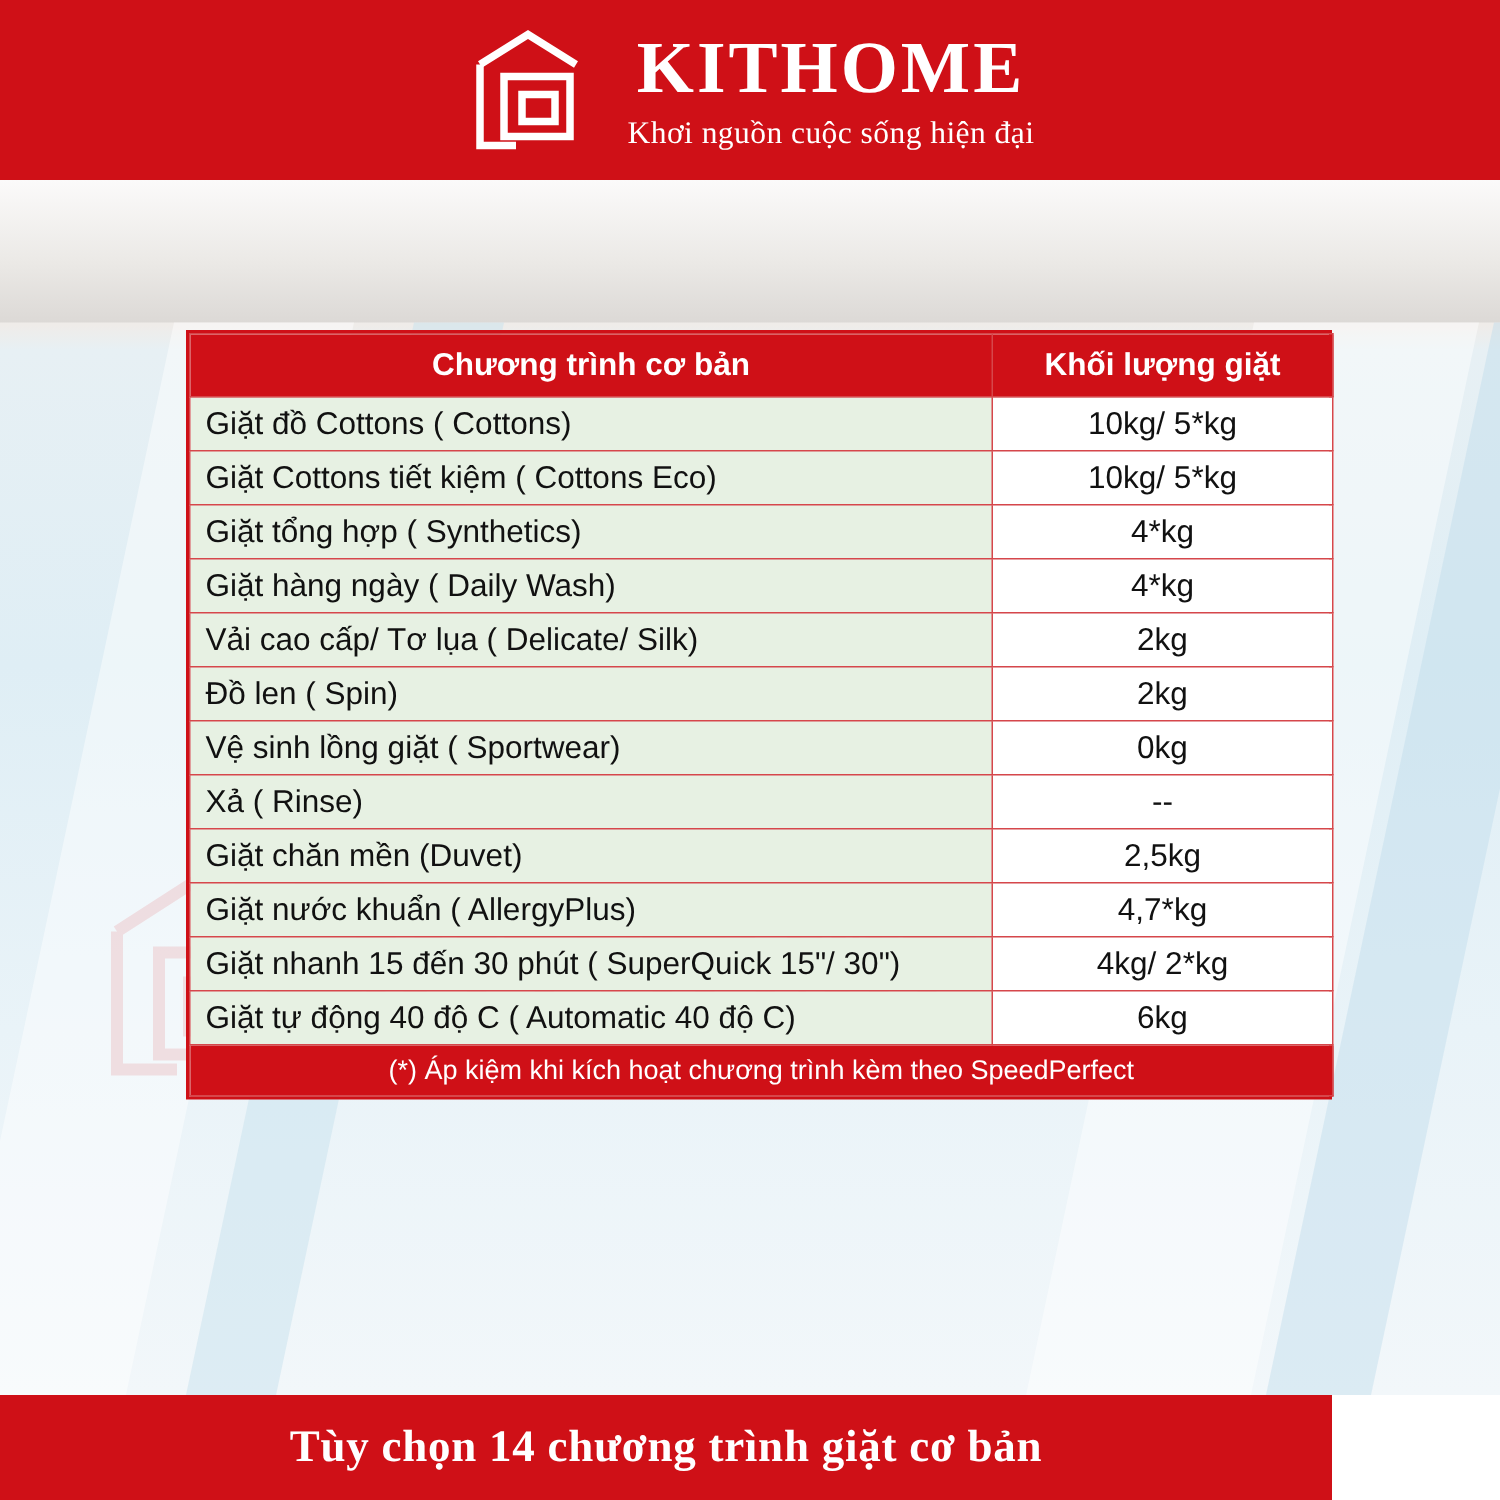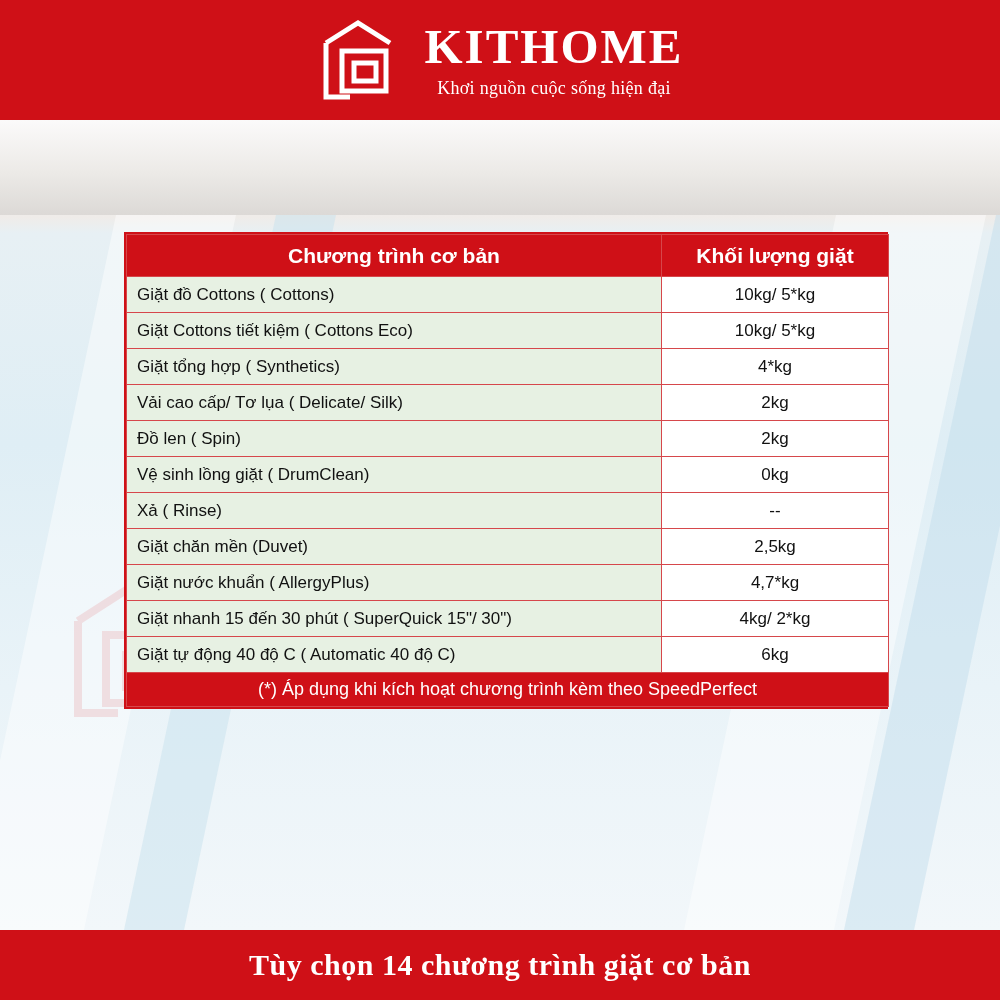--- a/index.html
+++ b/index.html
@@ -50,21 +50,21 @@
   }
   .brand-name {
     font-family: "Liberation Serif", serif;
     font-weight: bold;
     font-size: 49px;
     letter-spacing: 2px;
     line-height: 1.05;
   }
   .brand-tagline {
     font-family: "Liberation Serif", serif;
-    font-size: 18px;
+    font-size: 21px;
     margin-top: 6px;
     letter-spacing: 0.3px;
   }
 
   
   .photo-band {
     position: absolute;
     top: 120px;
     left: 0;
     width: 1000px;
@@ -118,21 +118,21 @@
     color: #edb3b6;
     opacity: 0.55;
     letter-spacing: 1px;
     pointer-events: none;
   }
 
   
   .table-wrap {
     position: absolute;
     left: 124px;
-    top: 232px;
+    top: 220px;
     width: 764px;
     border: 2px solid #cf1017;
     background: transparent;
     box-sizing: border-box;
   }
   table.specs {
     border-collapse: collapse;
     width: 100%;
     table-layout: fixed;
   }
@@ -146,21 +146,21 @@
     font-size: 21px;
     font-weight: bold;
     height: 42px;
     text-align: center;
     padding: 0 8px;
   }
   .col-prog { width: 535px; }
   .col-load { width: 227px; }
   tbody td {
     height: 36px;
-    font-size: 17px;
+    font-size: 21px;
     color: #111111;
     padding: 0 10px;
   }
   tbody td.prog {
     background: #e7f1e3;
     text-align: left;
   }
   tbody td.load {
     background: #ffffff;
     text-align: center;
@@ -173,21 +173,21 @@
     font-size: 18px;
     height: 34px;
     padding: 0 8px;
   }
 
   
   .footer {
     position: absolute;
     left: 0;
     top: 930px;
-    width: 1000px;
+    width: 888px;
     height: 70px;
     background: #cf1017;
     display: flex;
     align-items: center;
     justify-content: center;
   }
   .footer-text {
     color: #ffffff;
     font-family: "Liberation Serif", serif;
     font-weight: bold;
@@ -260,29 +260,33 @@
         </tr>
         <tr>
           <td class="prog">Giặt Cottons tiết kiệm ( Cottons Eco)</td>
           <td class="load">10kg/ 5*kg</td>
         </tr>
         <tr>
           <td class="prog">Giặt tổng hợp ( Synthetics)</td>
           <td class="load">4*kg</td>
         </tr>
         <tr>
+          <td class="prog">Giặt hàng ngày ( Daily Wash)</td>
+          <td class="load">4*kg</td>
+        </tr>
+        <tr>
           <td class="prog">Vải cao cấp/ Tơ lụa ( Delicate/ Silk)</td>
           <td class="load">2kg</td>
         </tr>
         <tr>
           <td class="prog">Đồ len ( Spin)</td>
           <td class="load">2kg</td>
         </tr>
         <tr>
-          <td class="prog">Vệ sinh lồng giặt ( DrumClean)</td>
+          <td class="prog">Vệ sinh lồng giặt ( Sportwear)</td>
           <td class="load">0kg</td>
         </tr>
         <tr>
           <td class="prog">Xả ( Rinse)</td>
           <td class="load">--</td>
         </tr>
         <tr>
           <td class="prog">Giặt chăn mền (Duvet)</td>
           <td class="load">2,5kg</td>
         </tr>
@@ -294,21 +298,21 @@
           <td class="prog">Giặt nhanh 15 đến 30 phút ( SuperQuick 15"/ 30")</td>
           <td class="load">4kg/ 2*kg</td>
         </tr>
         <tr>
           <td class="prog">Giặt tự động 40 độ C ( Automatic 40 độ C)</td>
           <td class="load">6kg</td>
         </tr>
       </tbody>
       <tfoot>
         <tr>
-          <td colspan="2">(*) Áp dụng khi kích hoạt chương trình kèm theo SpeedPerfect</td>
+          <td colspan="2">(*) Áp kiệm khi kích hoạt chương trình kèm theo SpeedPerfect</td>
         </tr>
       </tfoot>
     </table>
   </div>
 
   <div class="footer">
     <div class="footer-text">Tùy chọn 14 chương trình giặt cơ bản</div>
   </div>
 
 </div>

